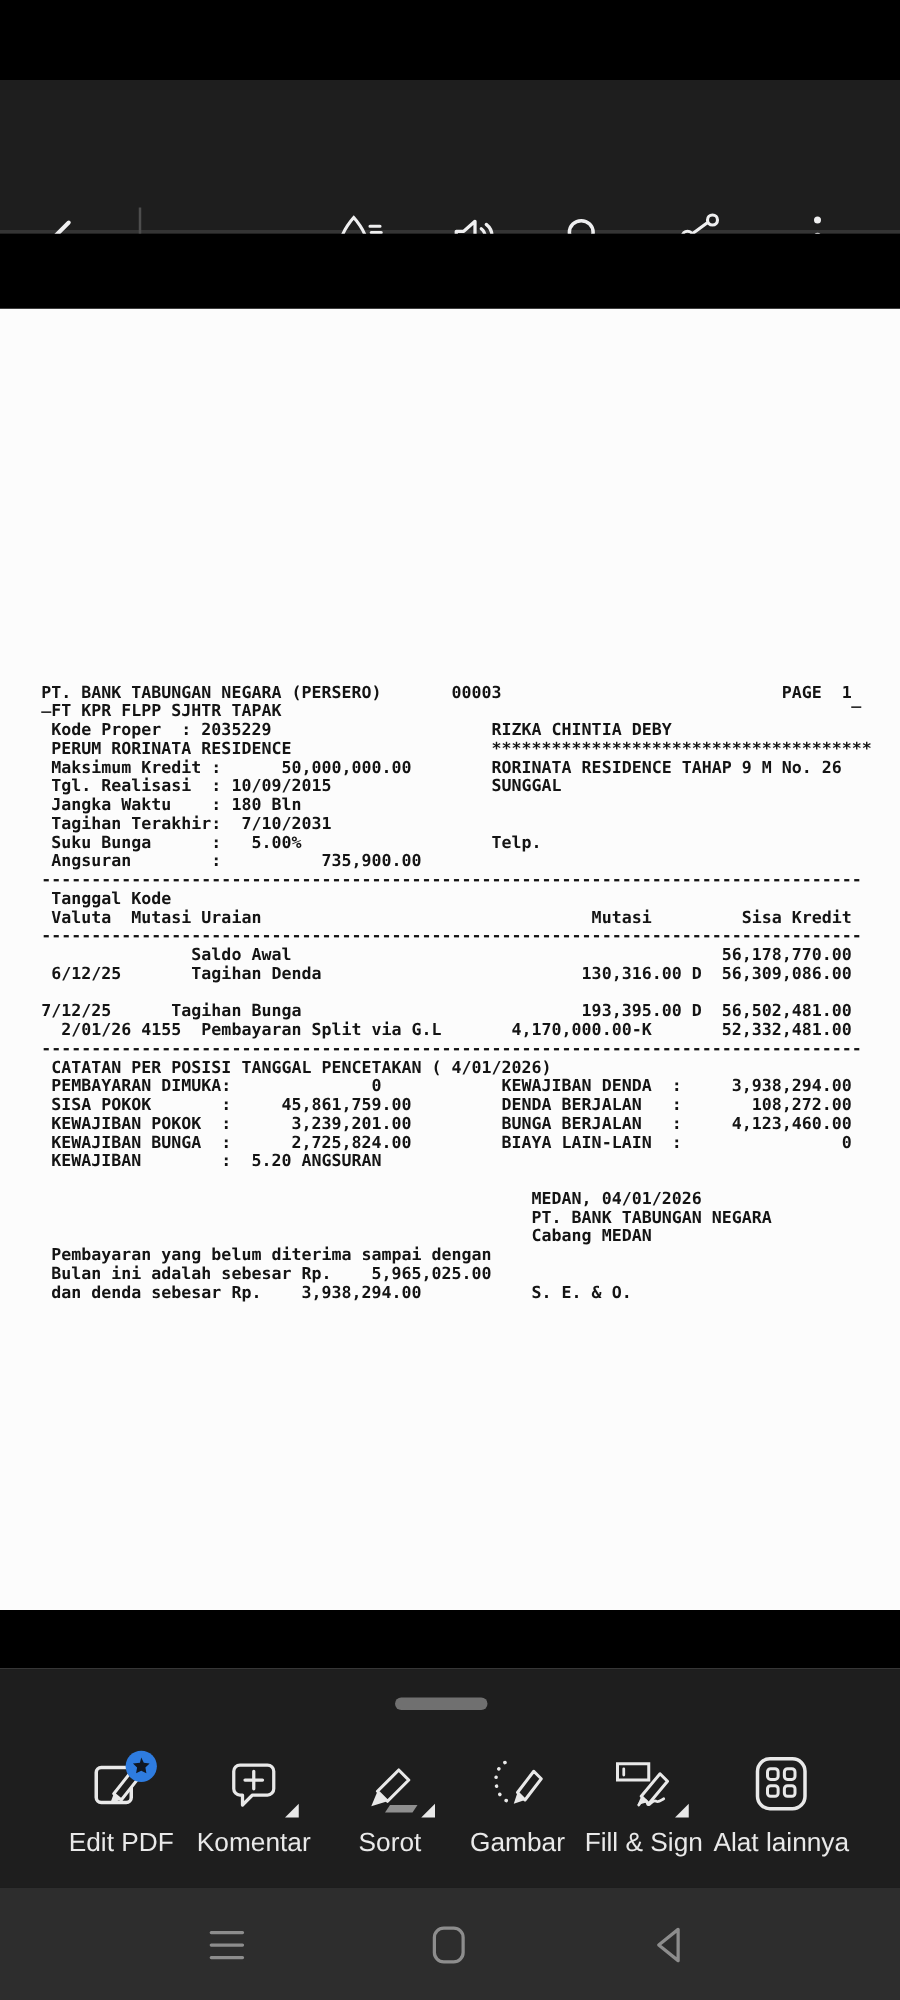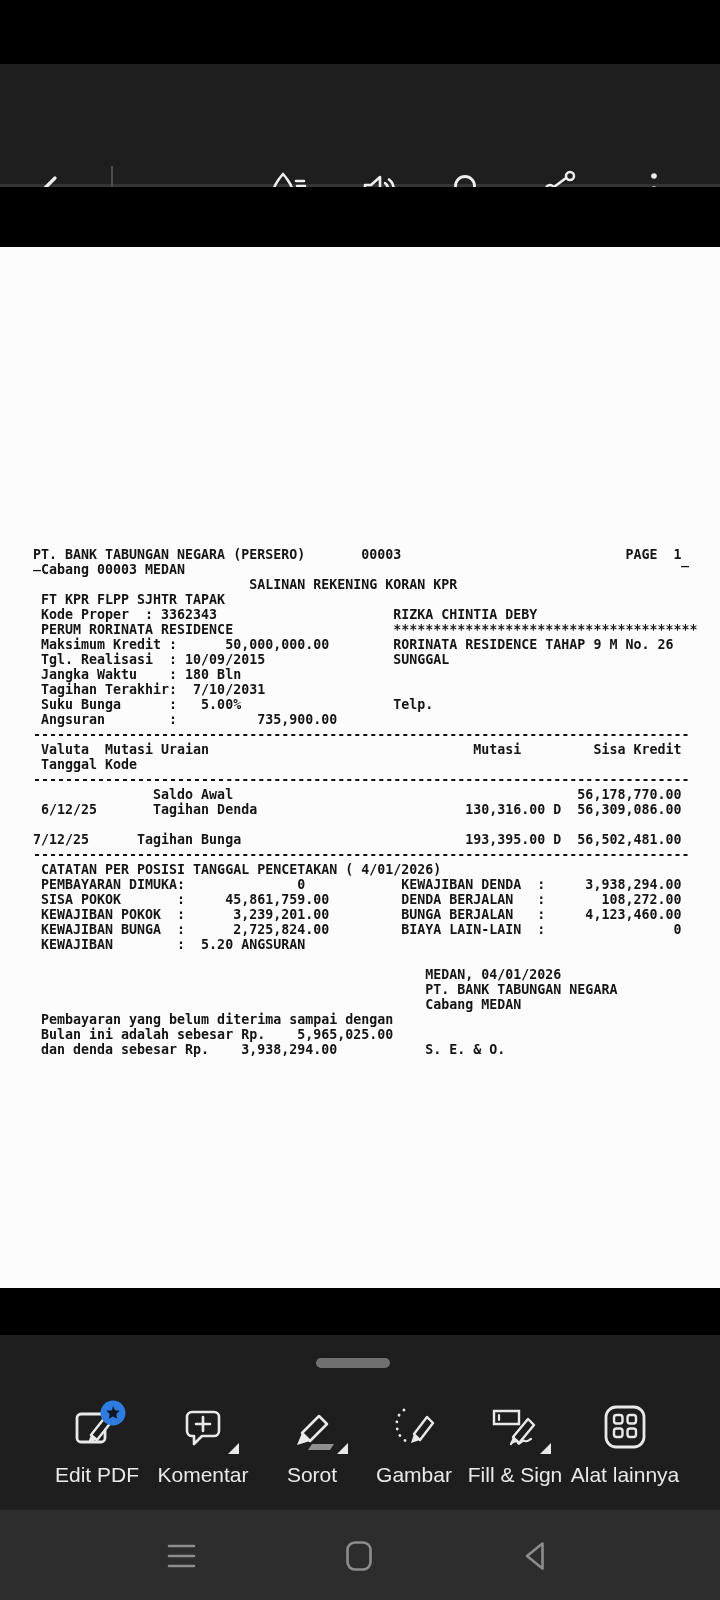--- a/index.html
+++ b/index.html
@@ -105,39 +105,38 @@
         </svg>
       </span>
     </button>
   </div>
 
   <div class="black-gap" style="top:187px;height:60px"></div>
 
   <div class="doc-page">
     <div class="doc-text">
         <div class="docline">PT. BANK TABUNGAN NEGARA (PERSERO)       00003                            PAGE  1</div>
-        <div class="docline"> Cabang 00003 MEDAN</div>
-        <div class="docline">                           SALINAN REKENING KORAN KPR</div>
         <div class="docline"> FT KPR FLPP SJHTR TAPAK</div>
-        <div class="docline"> Kode Proper  : 3362343                      RIZKA CHINTIA DEBY</div>
+        <div class="docline"> Kode Proper  : 2035229                      RIZKA CHINTIA DEBY</div>
         <div class="docline"> PERUM RORINATA RESIDENCE                    **************************************</div>
         <div class="docline"> Maksimum Kredit :      50,000,000.00        RORINATA RESIDENCE TAHAP 9 M No. 26</div>
         <div class="docline"> Tgl. Realisasi  : 10/09/2015                SUNGGAL</div>
         <div class="docline"> Jangka Waktu    : 180 Bln</div>
         <div class="docline"> Tagihan Terakhir:  7/10/2031</div>
         <div class="docline"> Suku Bunga      :   5.00%                   Telp.</div>
         <div class="docline"> Angsuran        :          735,900.00</div>
         <div class="docline">----------------------------------------------------------------------------------</div>
+        <div class="docline"> Tanggal Kode</div>
         <div class="docline"> Valuta  Mutasi Uraian                                 Mutasi         Sisa Kredit</div>
-        <div class="docline"> Tanggal Kode</div>
         <div class="docline">----------------------------------------------------------------------------------</div>
         <div class="docline">               Saldo Awal                                           56,178,770.00</div>
         <div class="docline"> 6/12/25       Tagihan Denda                          130,316.00 D  56,309,086.00</div>
         <div class="docline"></div>
         <div class="docline">7/12/25      Tagihan Bunga                            193,395.00 D  56,502,481.00</div>
+        <div class="docline">  2/01/26 4155  Pembayaran Split via G.L       4,170,000.00-K       52,332,481.00</div>
         <div class="docline">----------------------------------------------------------------------------------</div>
         <div class="docline"> CATATAN PER POSISI TANGGAL PENCETAKAN ( 4/01/2026)</div>
         <div class="docline"> PEMBAYARAN DIMUKA:              0            KEWAJIBAN DENDA  :     3,938,294.00</div>
         <div class="docline"> SISA POKOK       :     45,861,759.00         DENDA BERJALAN   :       108,272.00</div>
         <div class="docline"> KEWAJIBAN POKOK  :      3,239,201.00         BUNGA BERJALAN   :     4,123,460.00</div>
         <div class="docline"> KEWAJIBAN BUNGA  :      2,725,824.00         BIAYA LAIN-LAIN  :                0</div>
         <div class="docline"> KEWAJIBAN        :  5.20 ANGSURAN</div>
         <div class="docline"></div>
         <div class="docline">                                                 MEDAN, 04/01/2026</div>
         <div class="docline">                                                 PT. BANK TABUNGAN NEGARA</div>

